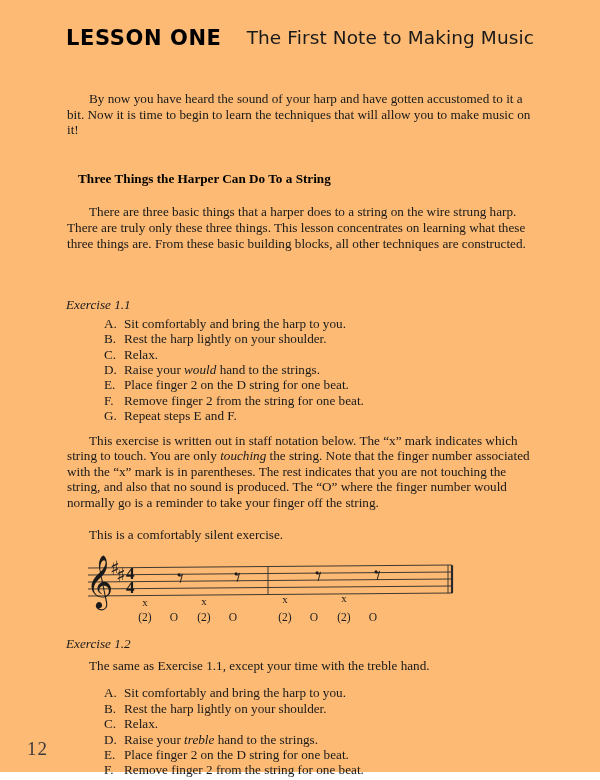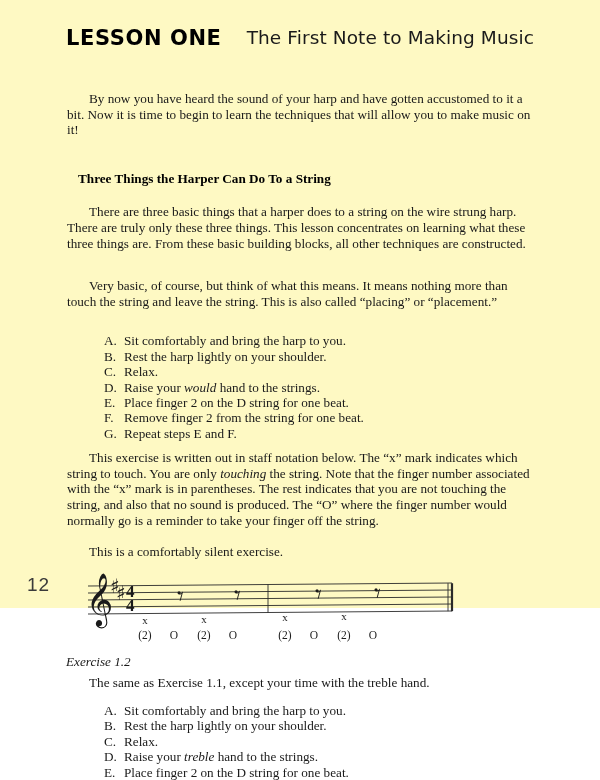--- a/index.html
+++ b/index.html
@@ -12,22 +12,22 @@
     background: #ffffff;
     font-family: "Liberation Serif", serif;
     color: #1a1a1a;
     position: relative;
     overflow: hidden;
   }
   .page {
     position: absolute;
     left: 0; top: 0;
     width: 600px;
-    height: 608px;
-    background: #fef9c3;
+    height: 772px;
+    background: #fdba74;
   }
   .content {
     position: absolute;
     left: 66px;
     top: 0;
     width: 468px;
   }
 
   
   .header {
@@ -129,21 +129,21 @@
     font-size: 11.5px;
     color: #1c1c1c;
     transform: translateX(-50%);
   }
 
   
   .page-number {
     position: absolute;
     left: 27px;
     bottom: 12px;
-    font-family: Liberation Sans, sans-serif;
+    font-family: Liberation Serif, serif;
     font-size: 19px;
     color: #3a3a3a;
     letter-spacing: 1px;
     text-align: center;
   }
 </style>
 </head>
 <body>
 
 <div class="page">
@@ -160,24 +160,24 @@
 
     <div class="spacer-lg"></div>
 
     <div class="section-head">Three Things the Harper Can Do To a String</div>
     <div class="spacer-xs"></div>
     <p class="para indent">There are three basic things that a harper does to a string on the wire strung harp. There are truly only these three things. This lesson concentrates on learning what these three things are. From these basic building blocks, all other techniques are constructed.</p>
 
     <div class="spacer-lg"></div>
 
     <div class="spacer-xs"></div>
-    <p class="para indent">Very basic, of course, but think of what this means. It means nothing more than touch the string and leave the string. This is also called “placing” or “placement.”</p>
 
     <div class="spacer-lg"></div>
 
+    <div class="ex-label">Exercise 1.1</div>
     <ul class="steps">
       <li>
         <span class="ltr">A.</span>
         <span class="txt">Sit comfortably and bring the harp to you.</span>
       </li>
       <li>
         <span class="ltr">B.</span>
         <span class="txt">Rest the harp lightly on your shoulder.</span>
       </li>
       <li>

